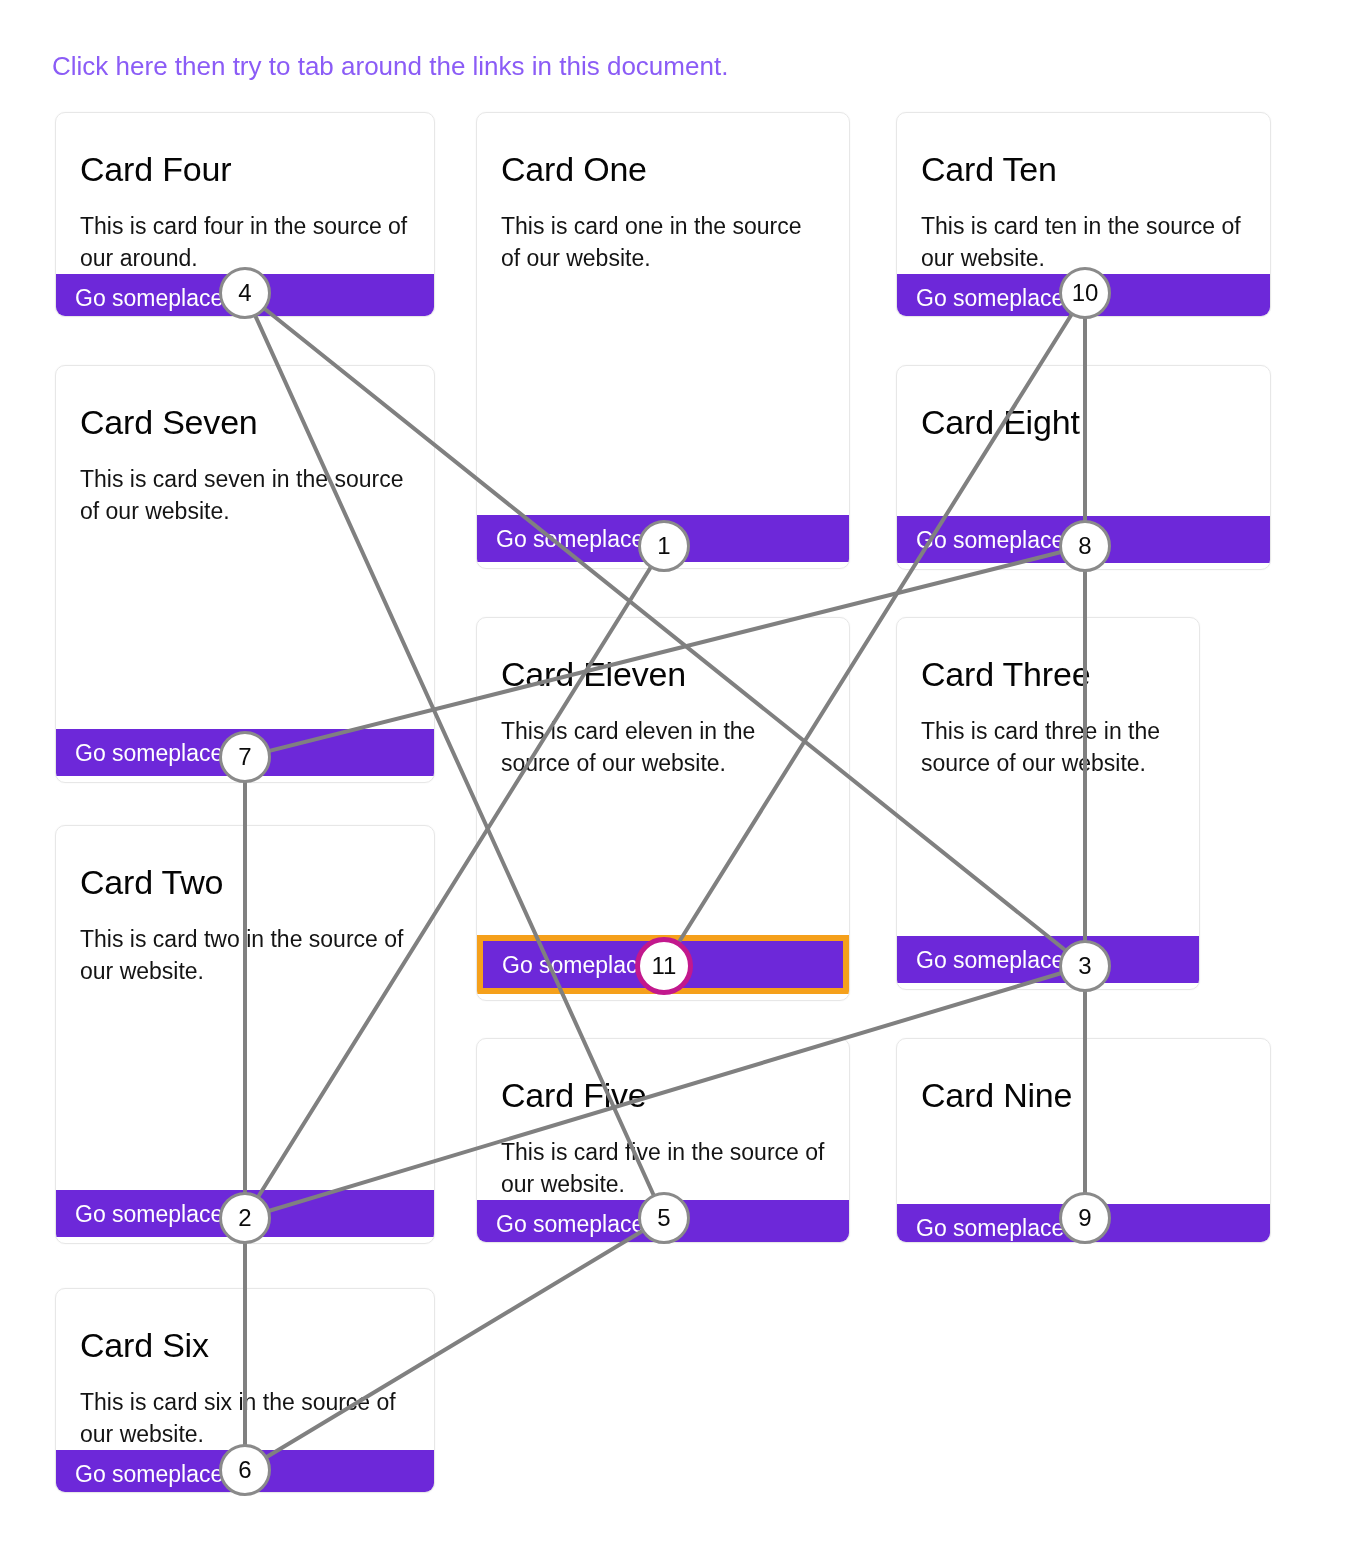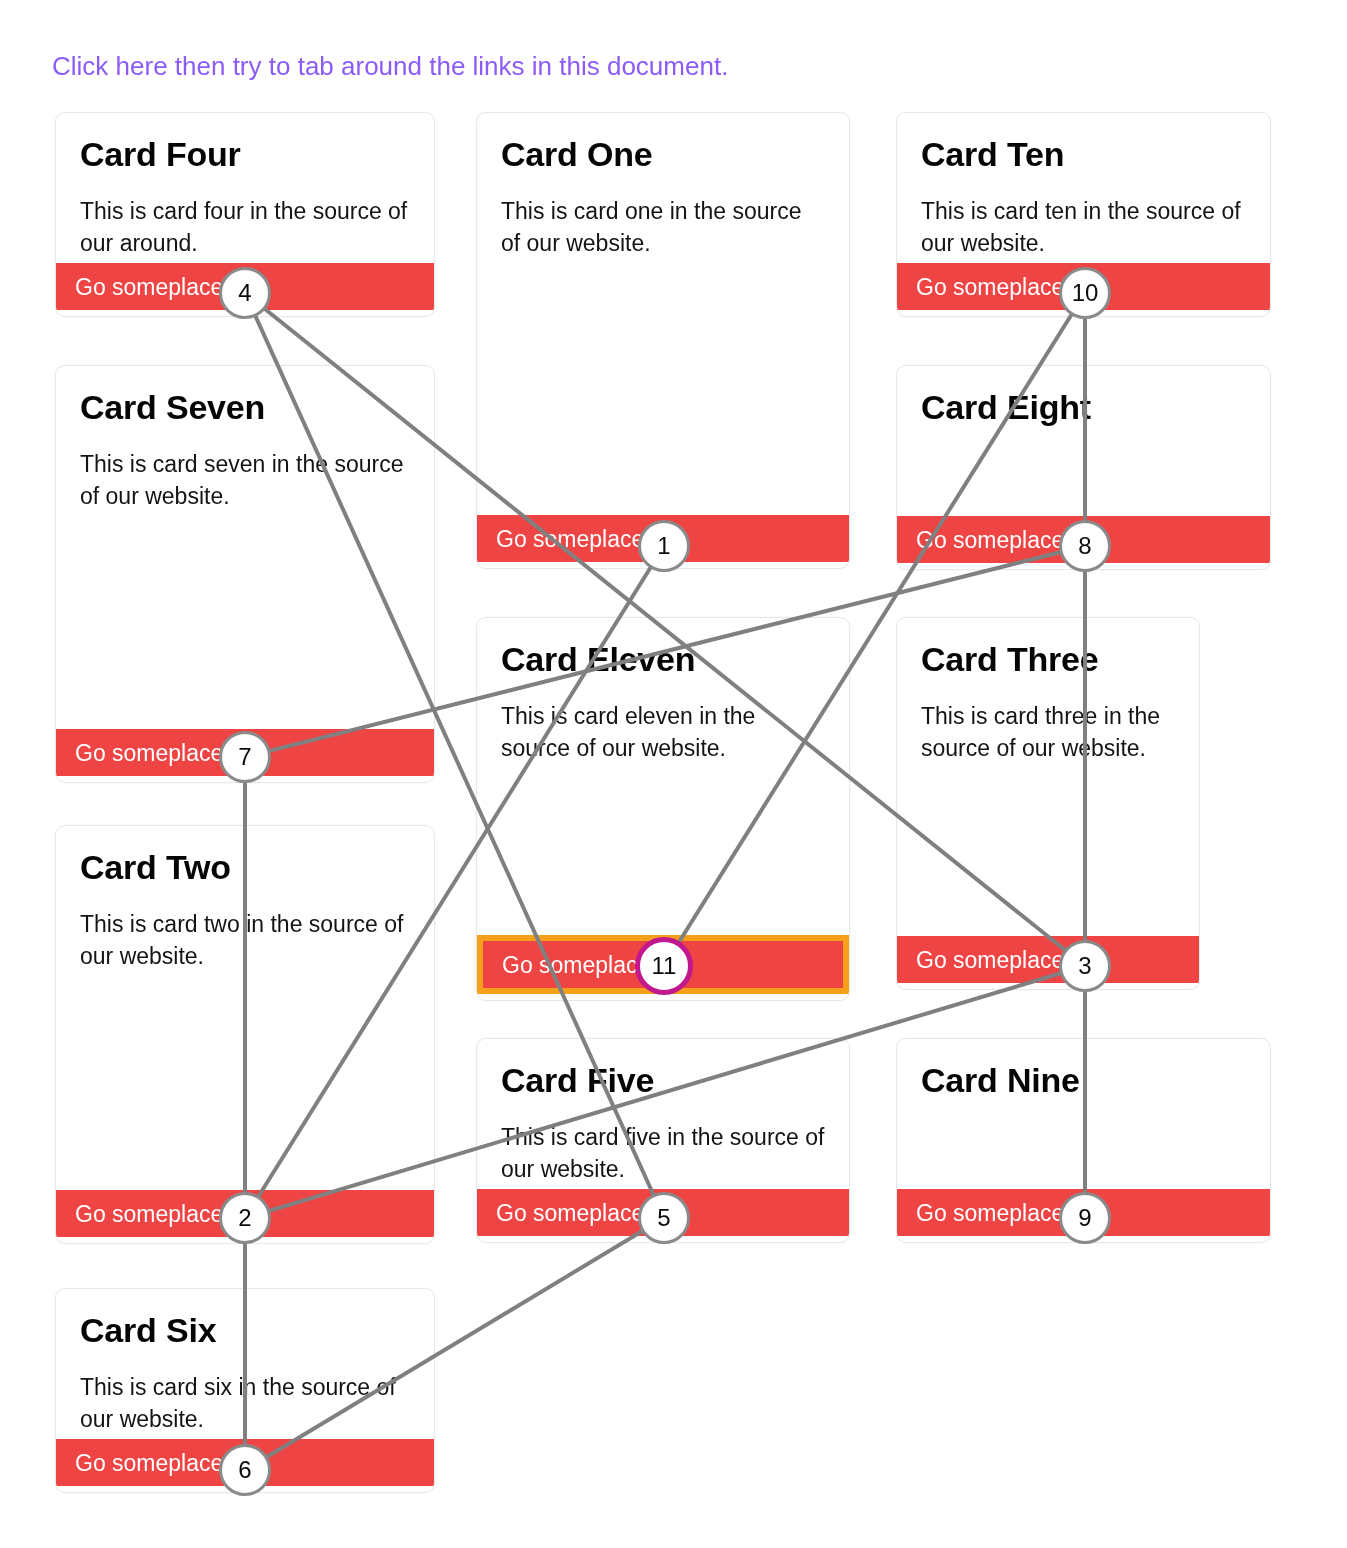--- a/index.html
+++ b/index.html
@@ -35,35 +35,35 @@
     border: 1px solid #e7e7e7;
     border-radius: 10px;
     box-shadow: 0 0 0 1px rgba(0,0,0,0.01);
     overflow: hidden;
     display: flex;
     flex-direction: column;
   }
   .card-title {
     font-size: 34px;
     line-height: 38px;
-    font-weight: bold;
+    font-weight: normal;
     color: #050505;
-    margin: 22px 0 0 24px;
+    margin: 37px 0 0 24px;
     letter-spacing: -0.2px;
     white-space: nowrap;
   }
   .card-text {
     font-size: 23px;
     line-height: 32px;
     color: #141414;
     margin: 22px 24px 0 24px;
   }
   .card-spacer { flex: 1 1 auto; }
   .card-footer {
-    background: #ef4444;
+    background: #6d28d9;
     height: 47px;
     margin: 0 0 6px 0;
     display: flex;
     align-items: center;
     flex: 0 0 auto;
   }
   .card-footer-link {
     color: #ffffff;
     font-size: 23px;
     line-height: 28px;

